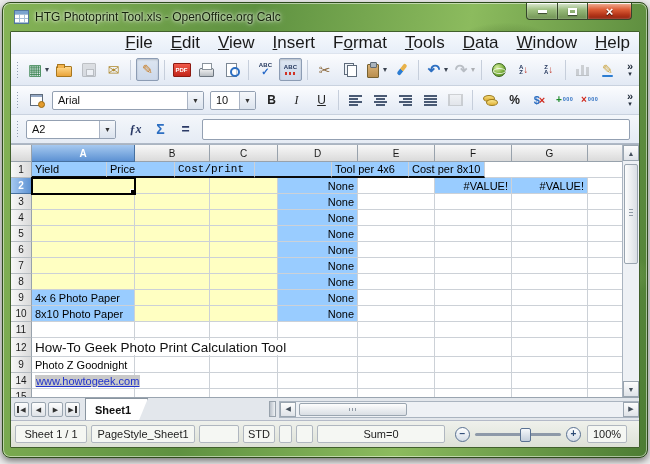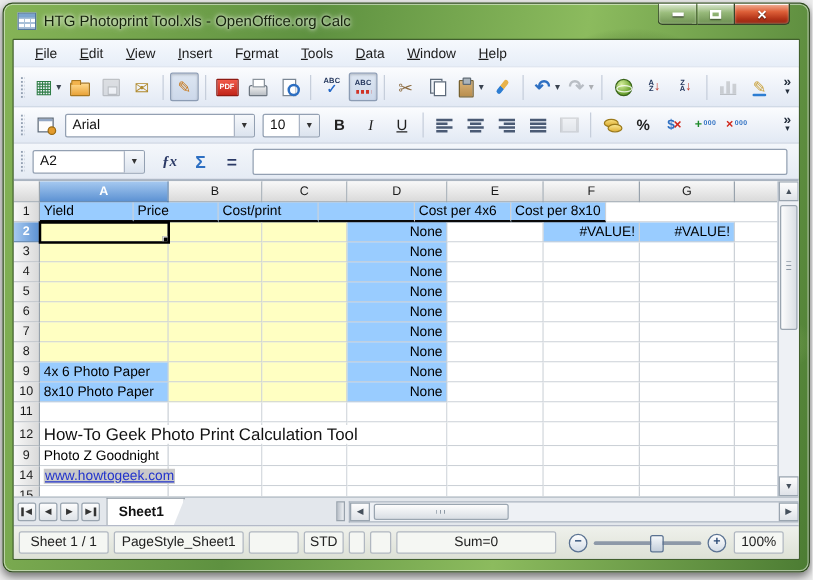--- a/index.html
+++ b/index.html
@@ -29,21 +29,21 @@
   .wbtn.min{width:32px;border-radius:0 0 0 4px;}
   .wbtn.max{width:30px;border-left:none;}
   .wbtn.close{width:44px;border-left:none;border-radius:0 0 4px 0;
     background:linear-gradient(#f2b49a,#dd5f38 40%,#b33418 75%,#8f2410);}
   .glyph-min{width:9px;height:3px;background:#fff;box-shadow:0 1px 1px rgba(0,0,0,.6);}
   .glyph-max{width:9px;height:7px;border:2px solid #fff;box-shadow:0 1px 1px rgba(0,0,0,.5);box-sizing:border-box;background:transparent;}
   .glyph-close{color:#fff;font-weight:bold;font-size:13px;line-height:1;text-shadow:0 1px 1px rgba(0,0,0,.7);}
   
   #client{flex:1;display:flex;flex-direction:column;background:#eef3fa;border:1px solid #41602c;border-radius:1px;overflow:hidden;min-height:0;}
   
-  #menubar{height:21px;flex:none;display:flex;align-items:center;background:linear-gradient(#f6f9fd,#e7eef8);font-size:11px;color:#1a1a1a;padding-left:8px;border-bottom:1px solid #dde4ee;}
+  #menubar{height:21px;flex:none;display:flex;align-items:center;background:linear-gradient(#f6f9fd,#e7eef8);font-size:17px;color:#1a1a1a;padding-left:8px;border-bottom:1px solid #dde4ee;justify-content:flex-end;}
   .menu-item{padding:2px 9px;}
   .menu-item u{text-decoration:underline;}
   
   .toolbar{flex:none;display:flex;align-items:center;background:linear-gradient(#fbfcfe,#e2e9f4);border-bottom:1px solid #c9d2df;padding:0 3px;}
   #toolbar-standard{height:31px;}
   #toolbar-formatting{height:28px;}
   #formulabar{height:28px;flex:none;display:flex;align-items:center;background:linear-gradient(#f4f7fb,#e5ebf4);border-bottom:1px solid #aeb8c6;padding:0 3px;}
   .grip{width:4px;height:18px;margin:0 4px 0 2px;background:radial-gradient(circle,#93a0b2 35%,transparent 40%);background-size:3px 3px;flex:none;}
   .sep{width:1px;height:20px;background:#c6cedb;margin:0 4px;flex:none;}
   .tbtn{display:flex;align-items:center;justify-content:center;min-width:23px;height:23px;border:1px solid transparent;border-radius:2px;margin:0 1px;flex:none;box-sizing:border-box;}
@@ -395,23 +395,23 @@
               <div class="colhdr" data-name="col-header-D" style="width: 80px;">D</div>
               <div class="colhdr" data-name="col-header-E" style="width: 77px;">E</div>
               <div class="colhdr" data-name="col-header-F" style="width: 77px;">F</div>
               <div class="colhdr" data-name="col-header-G" style="width: 76px;">G</div>
               <div class="h-fill" data-name="col-header-filler"></div>
             </div>
             <div class="gridrow" data-name="grid-row-1">
               <div class="rowhdr" data-name="row-header-1">1</div>
               <div class="cell c-blue c-bb" data-name="cell-B1" style="width: 75px; text-align: right;">Yield</div>
               <div class="cell c-blue c-bb" data-name="cell-C1" style="width: 68px;">Price</div>
-              <div class="cell c-blue c-bb" data-name="cell-D1" style="width: 80px;">Cost/print</div>
+              <div class="cell c-blue c-bb" data-name="cell-D1" style="width: 80px; font-family: Liberation Mono, monospace;">Cost/print</div>
               <div class="cell c-blue c-bb" data-name="cell-E1" style="width: 77px;"></div>
-              <div class="cell c-blue c-bb" data-name="cell-F1" style="width: 77px;">Cost per 4x6</div>
+              <div class="cell c-blue c-bb" data-name="cell-F1" style="width: 77px;">Tool per 4x6</div>
               <div class="cell c-blue c-bb" data-name="cell-G1" style="width: 76px;">Cost per 8x10</div>
               <div class="c-fill" data-name="row-filler"></div>
             </div>
             <div class="gridrow" data-name="grid-row-2">
               <div class="rowhdr sel" data-name="row-header-2">2</div>
               <div class="cell c-yellow c-sel" data-name="cell-A2" style="width: 103px;">
                 <span class="sel-handle" data-name="selection-fill-handle"></span>
               </div>
               <div class="cell c-yellow" data-name="cell-B2" style="width: 75px;"></div>
               <div class="cell c-yellow" data-name="cell-C2" style="width: 68px;"></div>

